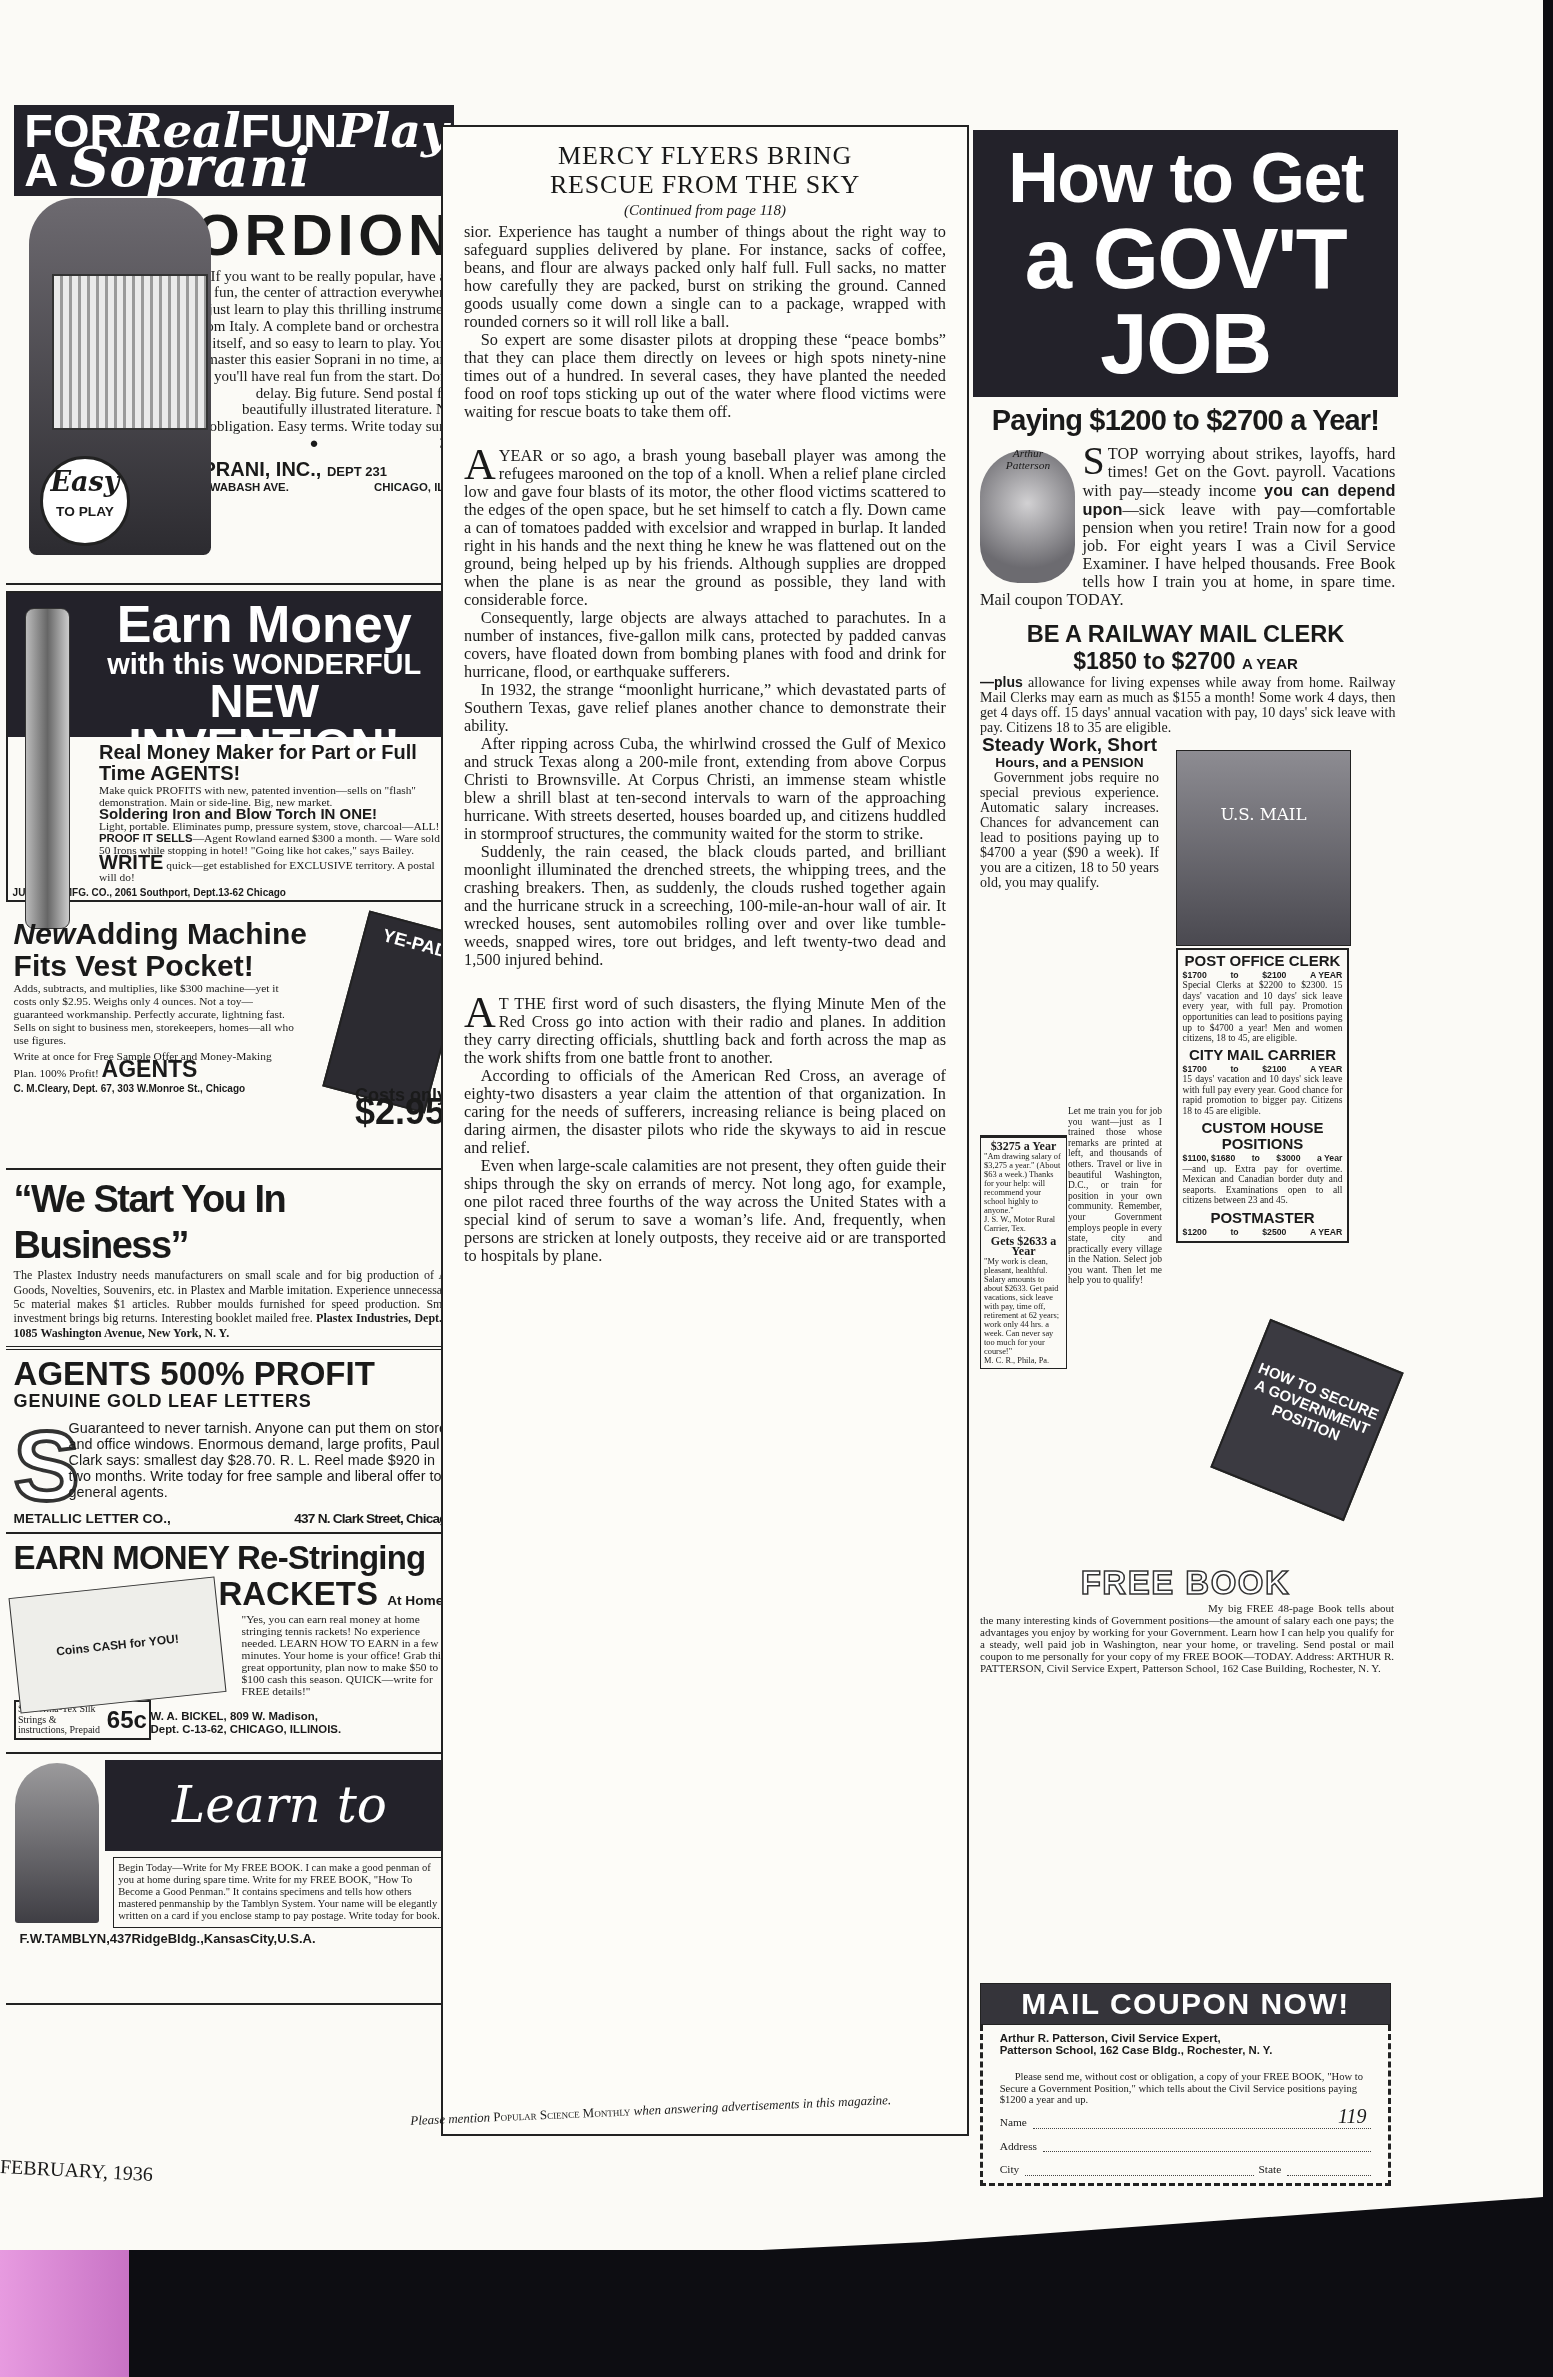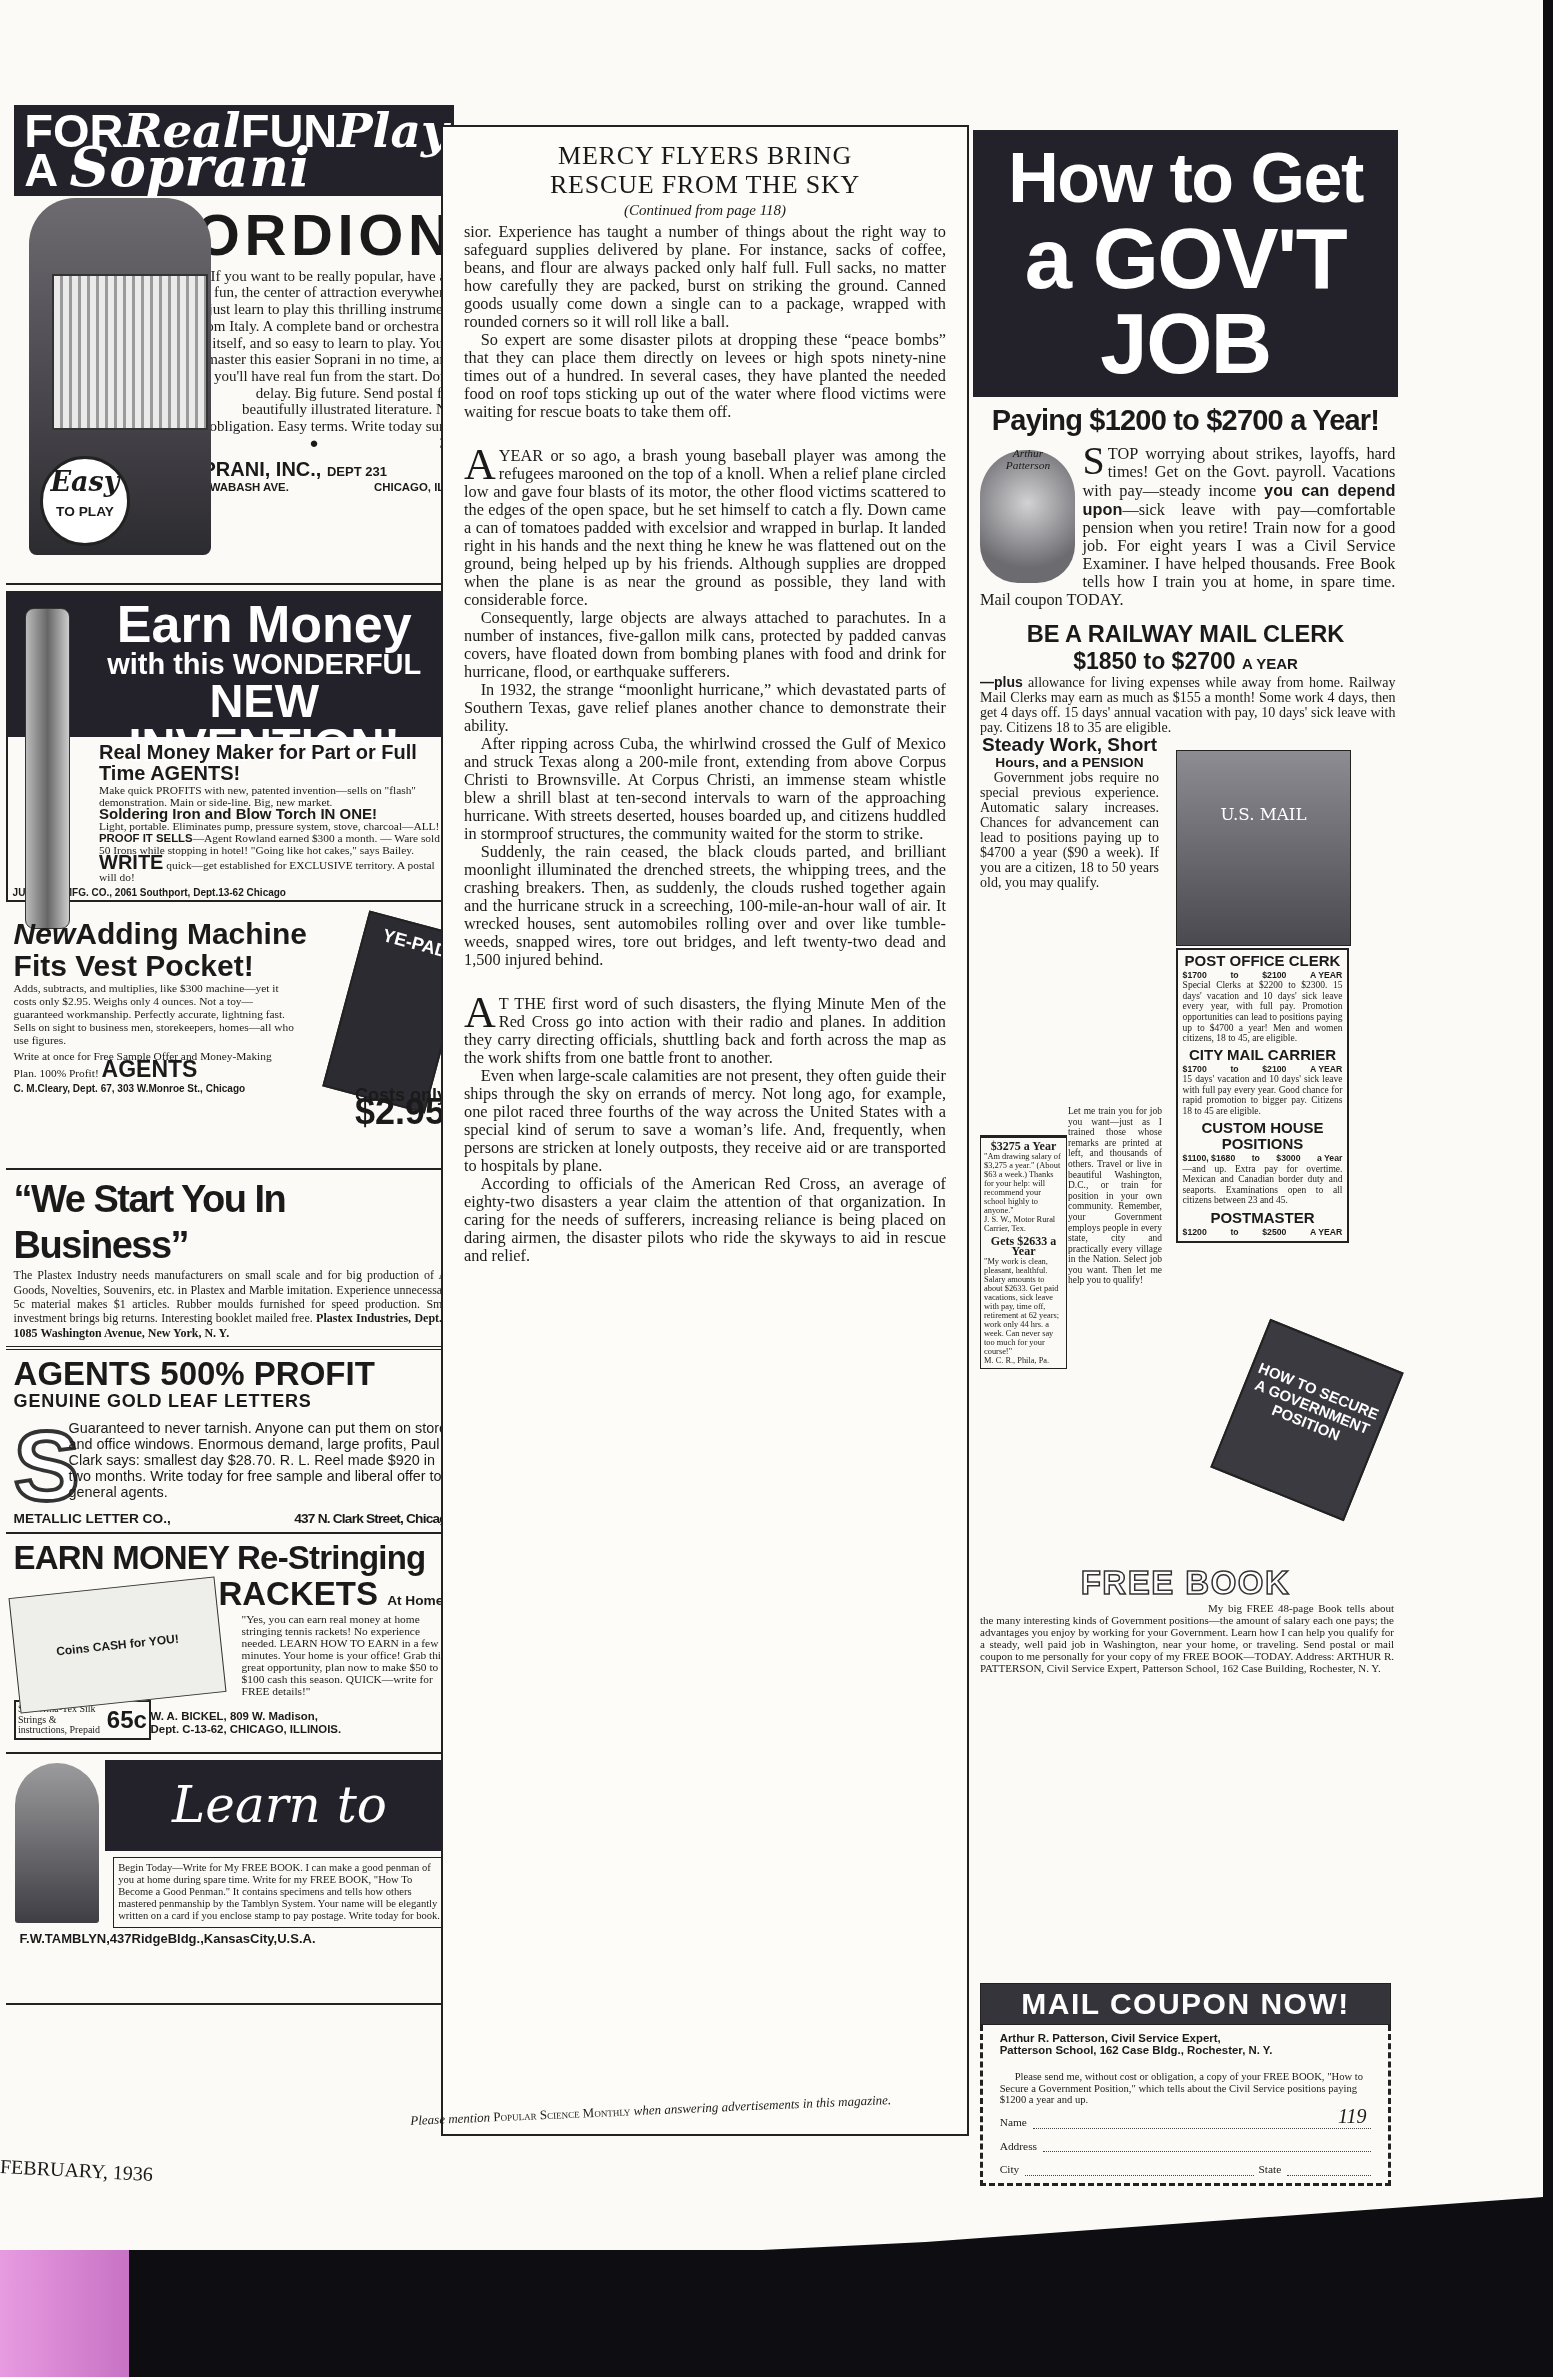--- a/index.html
+++ b/index.html
@@ -260,22 +260,22 @@
       <p class="noindent">sior. Experience has taught a number of things about the right way to safeguard supplies delivered by plane. For instance, sacks of coffee, beans, and flour are always packed only half full. Full sacks, no matter how carefully they are packed, burst on striking the ground. Canned goods usually come down a single can to a package, wrapped with rounded corners so it will roll like a ball.</p>
       <p>So expert are some disaster pilots at dropping these “peace bombs” that they can place them directly on levees or high spots ninety-nine times out of a hundred. In several cases, they have planted the needed food on roof tops sticking up out of the water where flood victims were waiting for rescue boats to take them off.</p>
       <div class="article-gap"></div>
       <p class="noindent dropcap">A YEAR or so ago, a brash young baseball player was among the refugees marooned on the top of a knoll. When a relief plane circled low and gave four blasts of its motor, the other flood victims scattered to the edges of the open space, but he set himself to catch a fly. Down came a can of tomatoes padded with excelsior and wrapped in burlap. It landed right in his hands and the next thing he knew he was flattened out on the ground, being helped up by his friends. Although supplies are dropped when the plane is as near the ground as possible, they land with considerable force.</p>
       <p>Consequently, large objects are always attached to parachutes. In a number of instances, five-gallon milk cans, protected by padded canvas covers, have floated down from bombing planes with food and drink for hurricane, flood, or earthquake sufferers.</p>
       <p>In 1932, the strange “moonlight hurricane,” which devastated parts of Southern Texas, gave relief planes another chance to demonstrate their ability.</p>
       <p>After ripping across Cuba, the whirlwind crossed the Gulf of Mexico and struck Texas along a 200-mile front, extending from above Corpus Christi to Brownsville. At Corpus Christi, an immense steam whistle blew a shrill blast at ten-second intervals to warn of the approaching hurricane. With streets deserted, houses boarded up, and citizens huddled in stormproof structures, the community waited for the storm to strike.</p>
       <p>Suddenly, the rain ceased, the black clouds parted, and brilliant moonlight illuminated the drenched streets, the whipping trees, and the crashing breakers. Then, as suddenly, the clouds rushed together again and the hurricane struck in a screeching, 100-mile-an-hour wall of air. It wrecked houses, sent automobiles rolling over and over like tumble-weeds, snapped wires, tore out bridges, and left twenty-two dead and 1,500 injured behind.</p>
       <div class="article-gap"></div>
       <p class="noindent dropcap">AT THE first word of such disasters, the flying Minute Men of the Red Cross go into action with their radio and planes. In addition they carry directing officials, shuttling back and forth across the map as the work shifts from one battle front to another.</p>
+      <p>According to officials of the American Red Cross, an average of eighty-two disasters a year claim the attention of that organization. In caring for the needs of sufferers, increasing reliance is being placed on daring airmen, the disaster pilots who ride the skyways to aid in rescue and relief.</p>
       <p>Even when large-scale calamities are not present, they often guide their ships through the sky on errands of mercy. Not long ago, for example, one pilot raced three fourths of the way across the United States with a special kind of serum to save a woman’s life. And, frequently, when persons are stricken at lonely outposts, they receive aid or are transported to hospitals by plane.</p>
-      <p>According to officials of the American Red Cross, an average of eighty-two disasters a year claim the attention of that organization. In caring for the needs of sufferers, increasing reliance is being placed on daring airmen, the disaster pilots who ride the skyways to aid in rescue and relief.</p>
     </div>
   </div>
 
   <div class="col col-right">
     <div class="gov-banner">
       <div class="l1">How to Get</div>
       <div class="l2">a GOV'T JOB</div>
     </div>
     <div class="gov-paying cond">Paying $1200 to $2700 a Year!</div>
 

